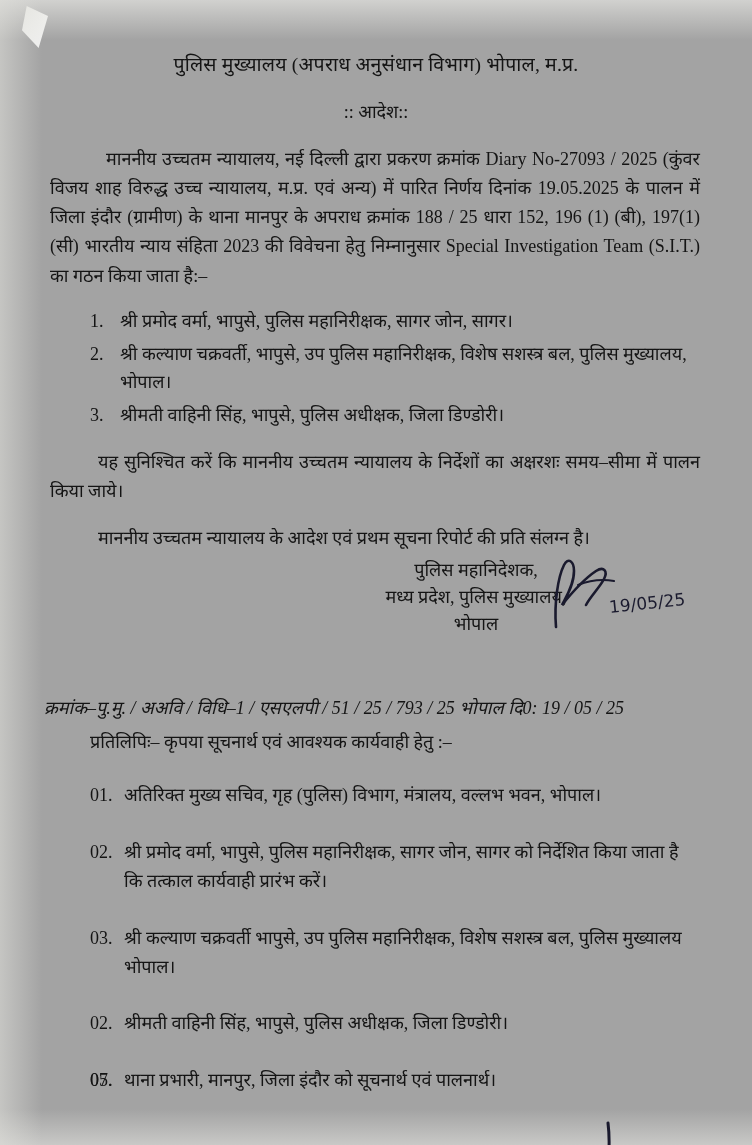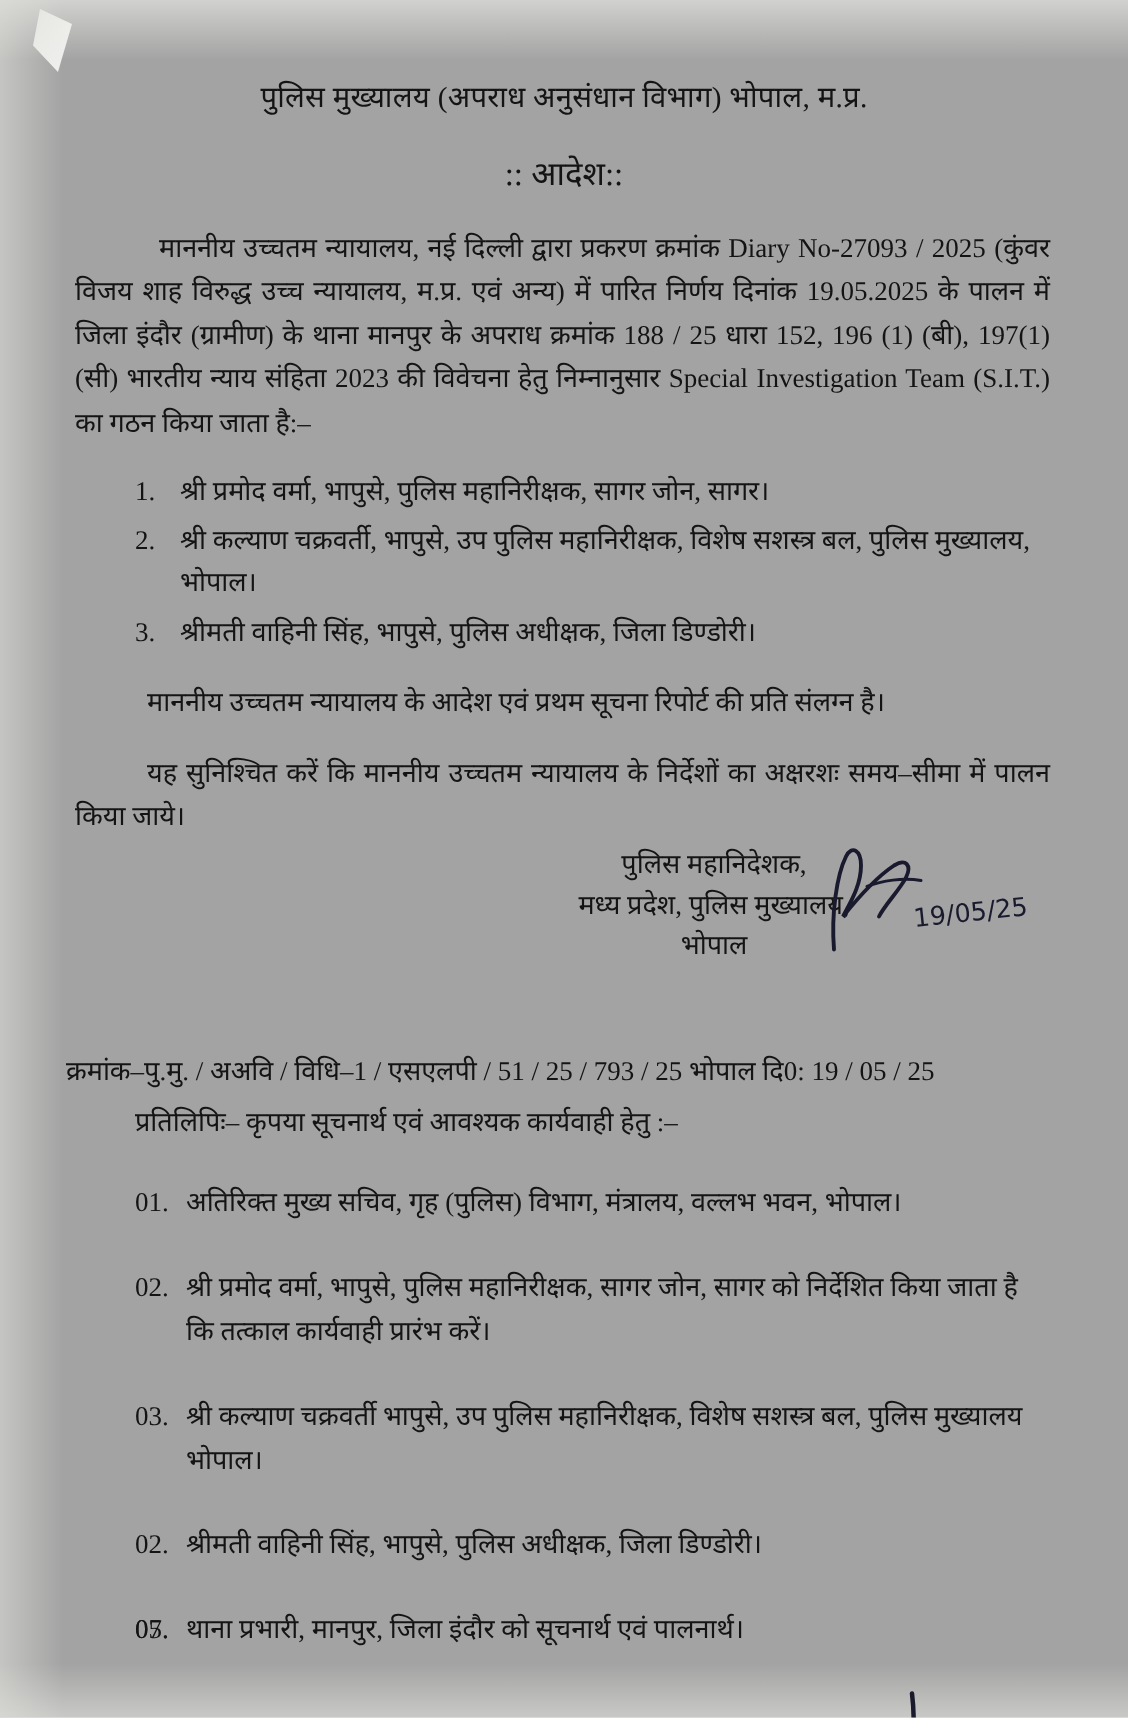--- a/index.html
+++ b/index.html
@@ -49,21 +49,21 @@
     padding: 40px 44px 20px 44px;
   }
   .hdr {
     text-align: center;
     font-size: 19.5px;
     letter-spacing: .2px;
     margin-top: 10px;
   }
   .order-title {
     text-align: center;
-    font-size: 22px;
+    font-size: 18px;
     margin-top: 22px;
   }
   .body-block {
     margin-top: 22px;
     font-size: 18px;
     line-height: 1.62;
     text-align: justify;
     text-justify: inter-word;
     padding: 0 8px 0 6px;
   }
@@ -126,20 +126,21 @@
     font-size: 18px;
     line-height: 1.5;
     margin-left: 200px;
     margin-top: 0;
   }
   .sig-block div { white-space: nowrap; }
   .ref-line {
     margin-top: 18px;
     font-size: 18px;
     padding-left: 0px;
+    font-style: italic;
   }
   .copy-head {
     margin-top: 10px;
     font-size: 18px;
     padding-left: 46px;
   }
   ol.copy-list {
     margin-top: 6px;
     padding-left: 46px;
   }
@@ -177,23 +178,23 @@
     <div class="order-title">:: आदेश::</div>
 
     <div class="body-block"><span class="indent"></span><span>माननीय उच्चतम न्यायालय, नई दिल्ली द्वारा प्रकरण क्रमांक Diary No-27093 / 2025 (कुंवर विजय शाह विरुद्ध उच्च न्यायालय, म.प्र. एवं अन्य) में पारित निर्णय दिनांक 19.05.2025 के पालन में जिला इंदौर (ग्रामीण) के थाना मानपुर के अपराध क्रमांक 188 / 25 धारा 152, 196 (1) (बी), 197(1) (सी) भारतीय न्याय संहिता 2023 की विवेचना हेतु निम्नानुसार Special Investigation Team (S.I.T.) का गठन किया जाता है:–</span></div>
 
     <ol class="sit-list">
       <li><span class="num">1.</span><span>श्री प्रमोद वर्मा, भापुसे, पुलिस महानिरीक्षक, सागर जोन, सागर।</span></li>
       <li><span class="num">2.</span><span>श्री कल्याण चक्रवर्ती, भापुसे, उप पुलिस महानिरीक्षक, विशेष सशस्त्र बल, पुलिस मुख्यालय, भोपाल।</span></li>
       <li><span class="num">3.</span><span>श्रीमती वाहिनी सिंह, भापुसे, पुलिस अधीक्षक, जिला डिण्डोरी।</span></li>
     </ol>
 
+    <div class="para"><span class="indent"></span><span>यह सुनिश्चित करें कि माननीय उच्चतम न्यायालय के निर्देशों का अक्षरशः समय–सीमा में पालन किया जाये।</span></div>
+
     <div class="para"><span class="indent"></span><span>माननीय उच्चतम न्यायालय के आदेश एवं प्रथम सूचना रिपोर्ट की प्रति संलग्न है।</span></div>
-
-    <div class="para"><span class="indent"></span><span>यह सुनिश्चित करें कि माननीय उच्चतम न्यायालय के निर्देशों का अक्षरशः समय–सीमा में पालन किया जाये।</span></div>
 
     <div class="sig-area">
       <div class="sign-mark">
         <svg width="180" height="74" viewBox="0 0 180 74" fill="none" xmlns="http://www.w3.org/2000/svg">
           <path d="M12 70 C10 46 14 20 20 8 C24 0 30 4 30 14 C30 28 22 40 18 48 C26 38 40 22 52 14 C60 9 64 14 60 22 C56 30 46 40 42 48" stroke="#1a1a2e" stroke-width="2.6" stroke-linecap="round"></path>
           <path d="M34 28 C44 24 58 22 70 24" stroke="#1a1a2e" stroke-width="2" stroke-linecap="round"></path>
         </svg>
       </div>
       <div class="sig-date">19/05/25</div>
 

